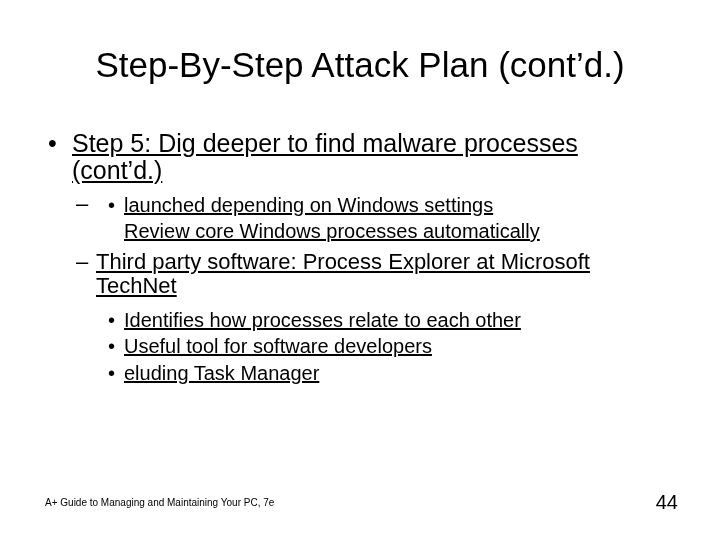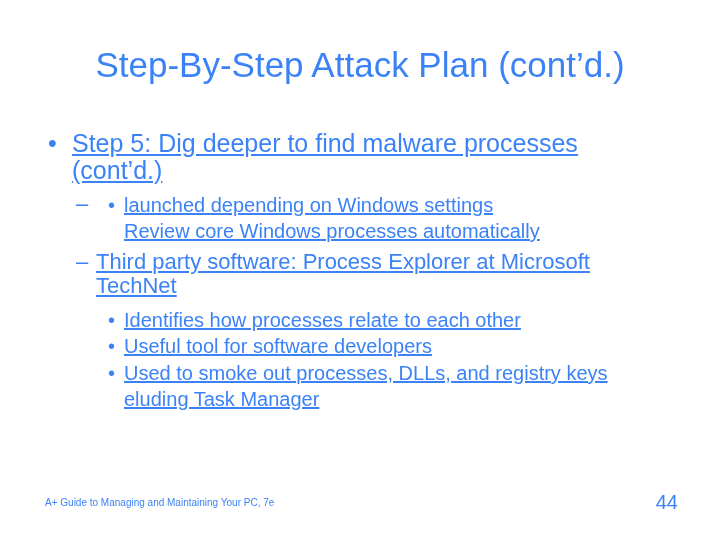--- a/index.html
+++ b/index.html
@@ -7,21 +7,21 @@
     padding: 0;
     background: #ffffff;
   }
   .slide {
     position: relative;
     width: 720px;
     height: 540px;
     background: #ffffff;
     overflow: hidden;
     font-family: "Liberation Sans", sans-serif;
-    color: #3b82f6;
+    color: #000000;
   }
   .title {
     position: absolute;
     top: 45px;
     left: 0;
     width: 720px;
     text-align: center;
     font-size: 35px;
     line-height: 40px;
     white-space: nowrap;
@@ -107,21 +107,20 @@
       <div class="line">Identifies how processes relate to each other</div>
     </div>
 
     <div class="bullet-item lv3 m-t0">
       <span class="marker">•</span>
       <div class="line">Useful tool for software developers</div>
     </div>
 
     <div class="bullet-item lv3 m-t1">
       <span class="marker">•</span>
-      <div class="line">Used to smoke out processes, DLLs, and registry keys</div>
       <div class="line">eluding Task Manager</div>
     </div>
 
   </div>
 
   <div class="footer-left">A+ Guide to Managing and Maintaining Your PC, 7e</div>
   <div class="page-number">44</div>
 
 </div>
 

